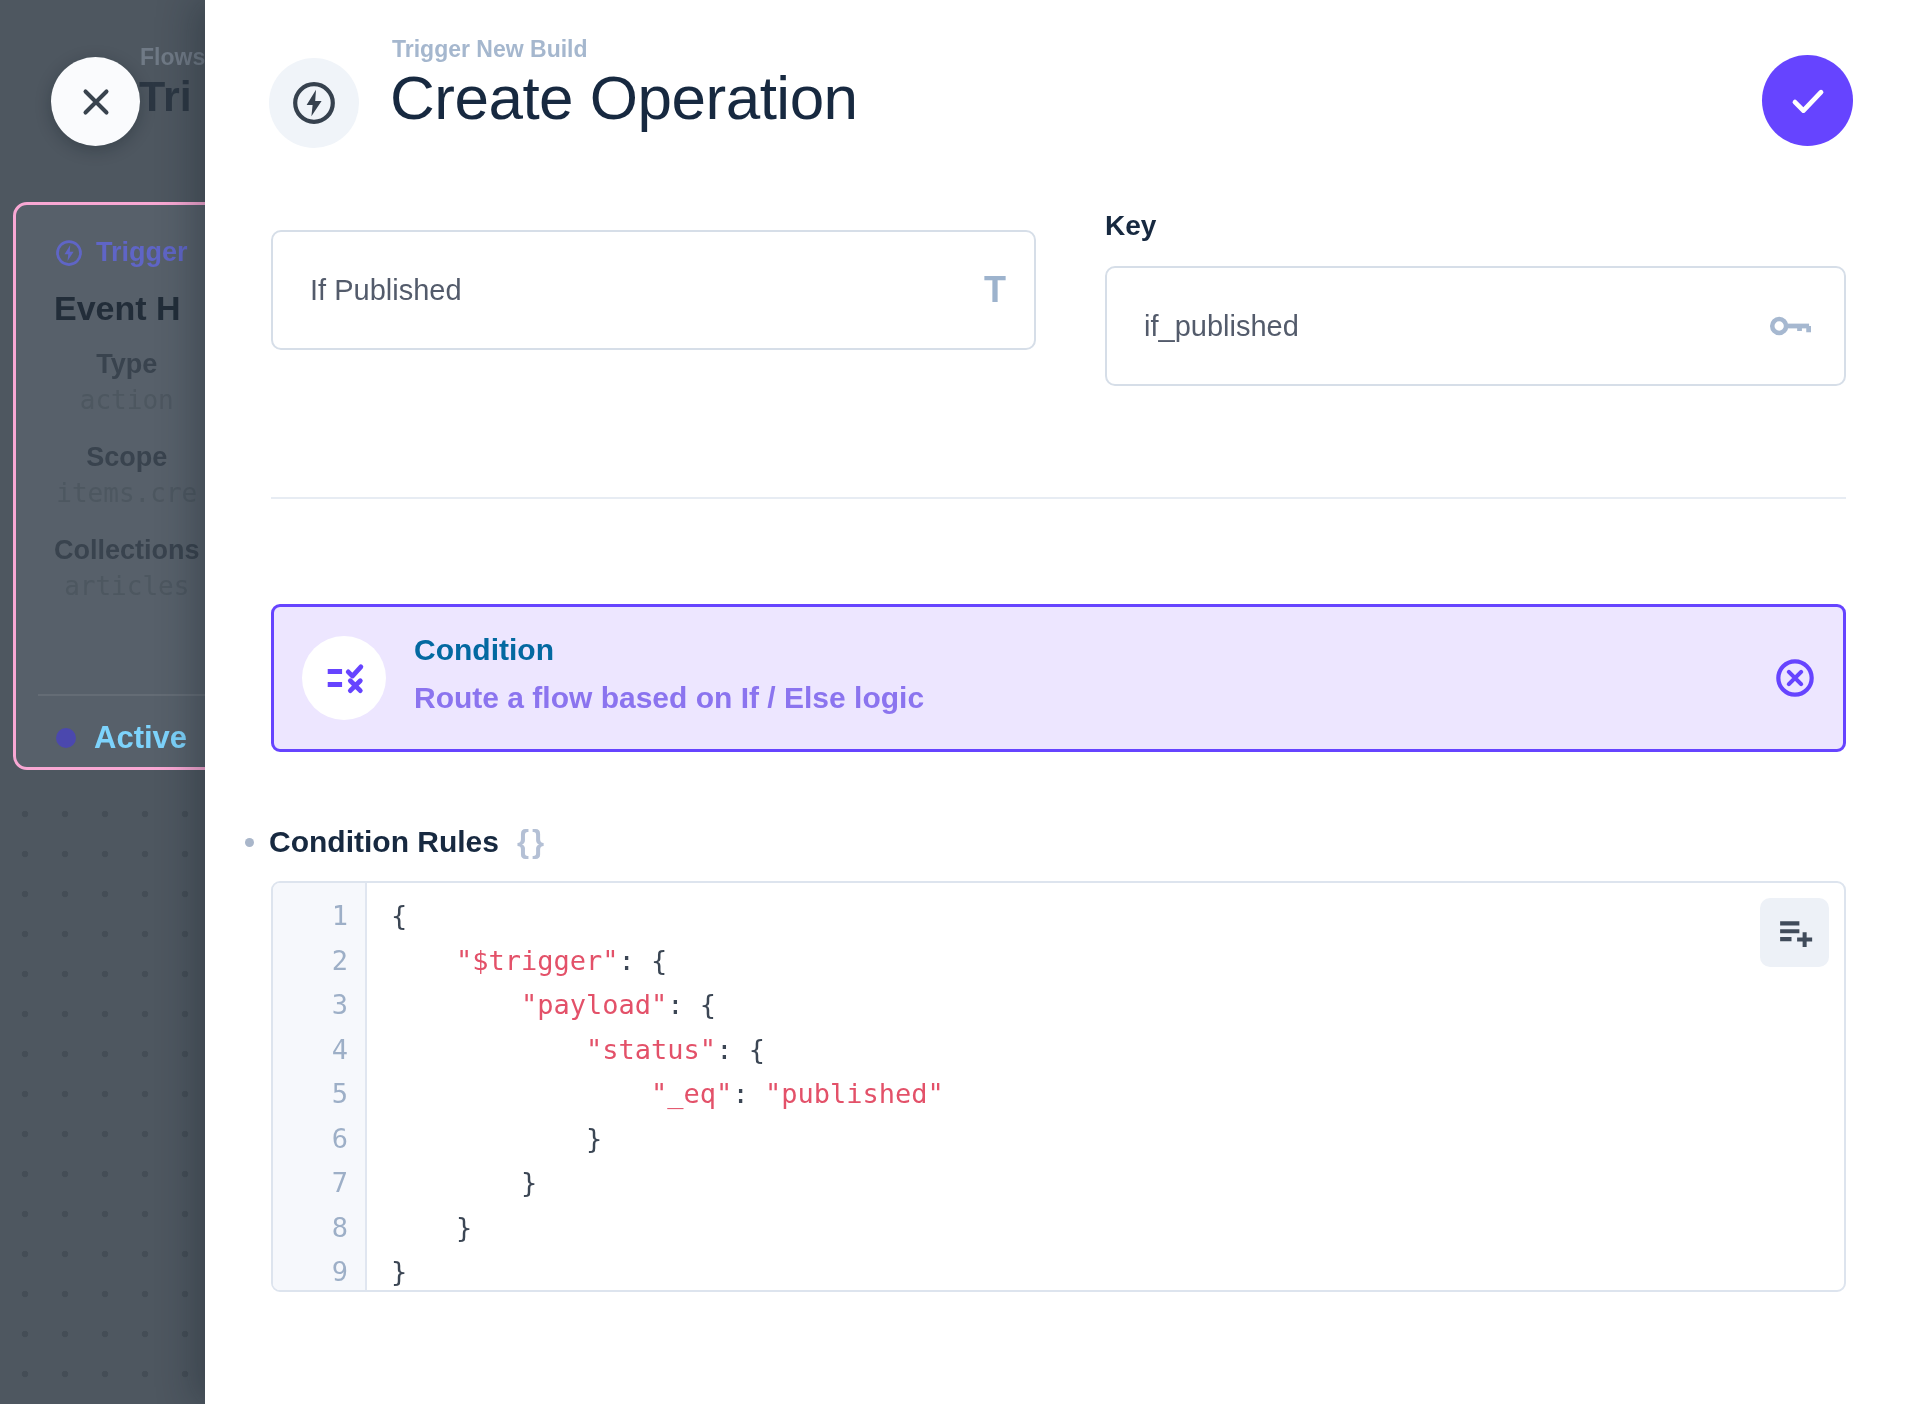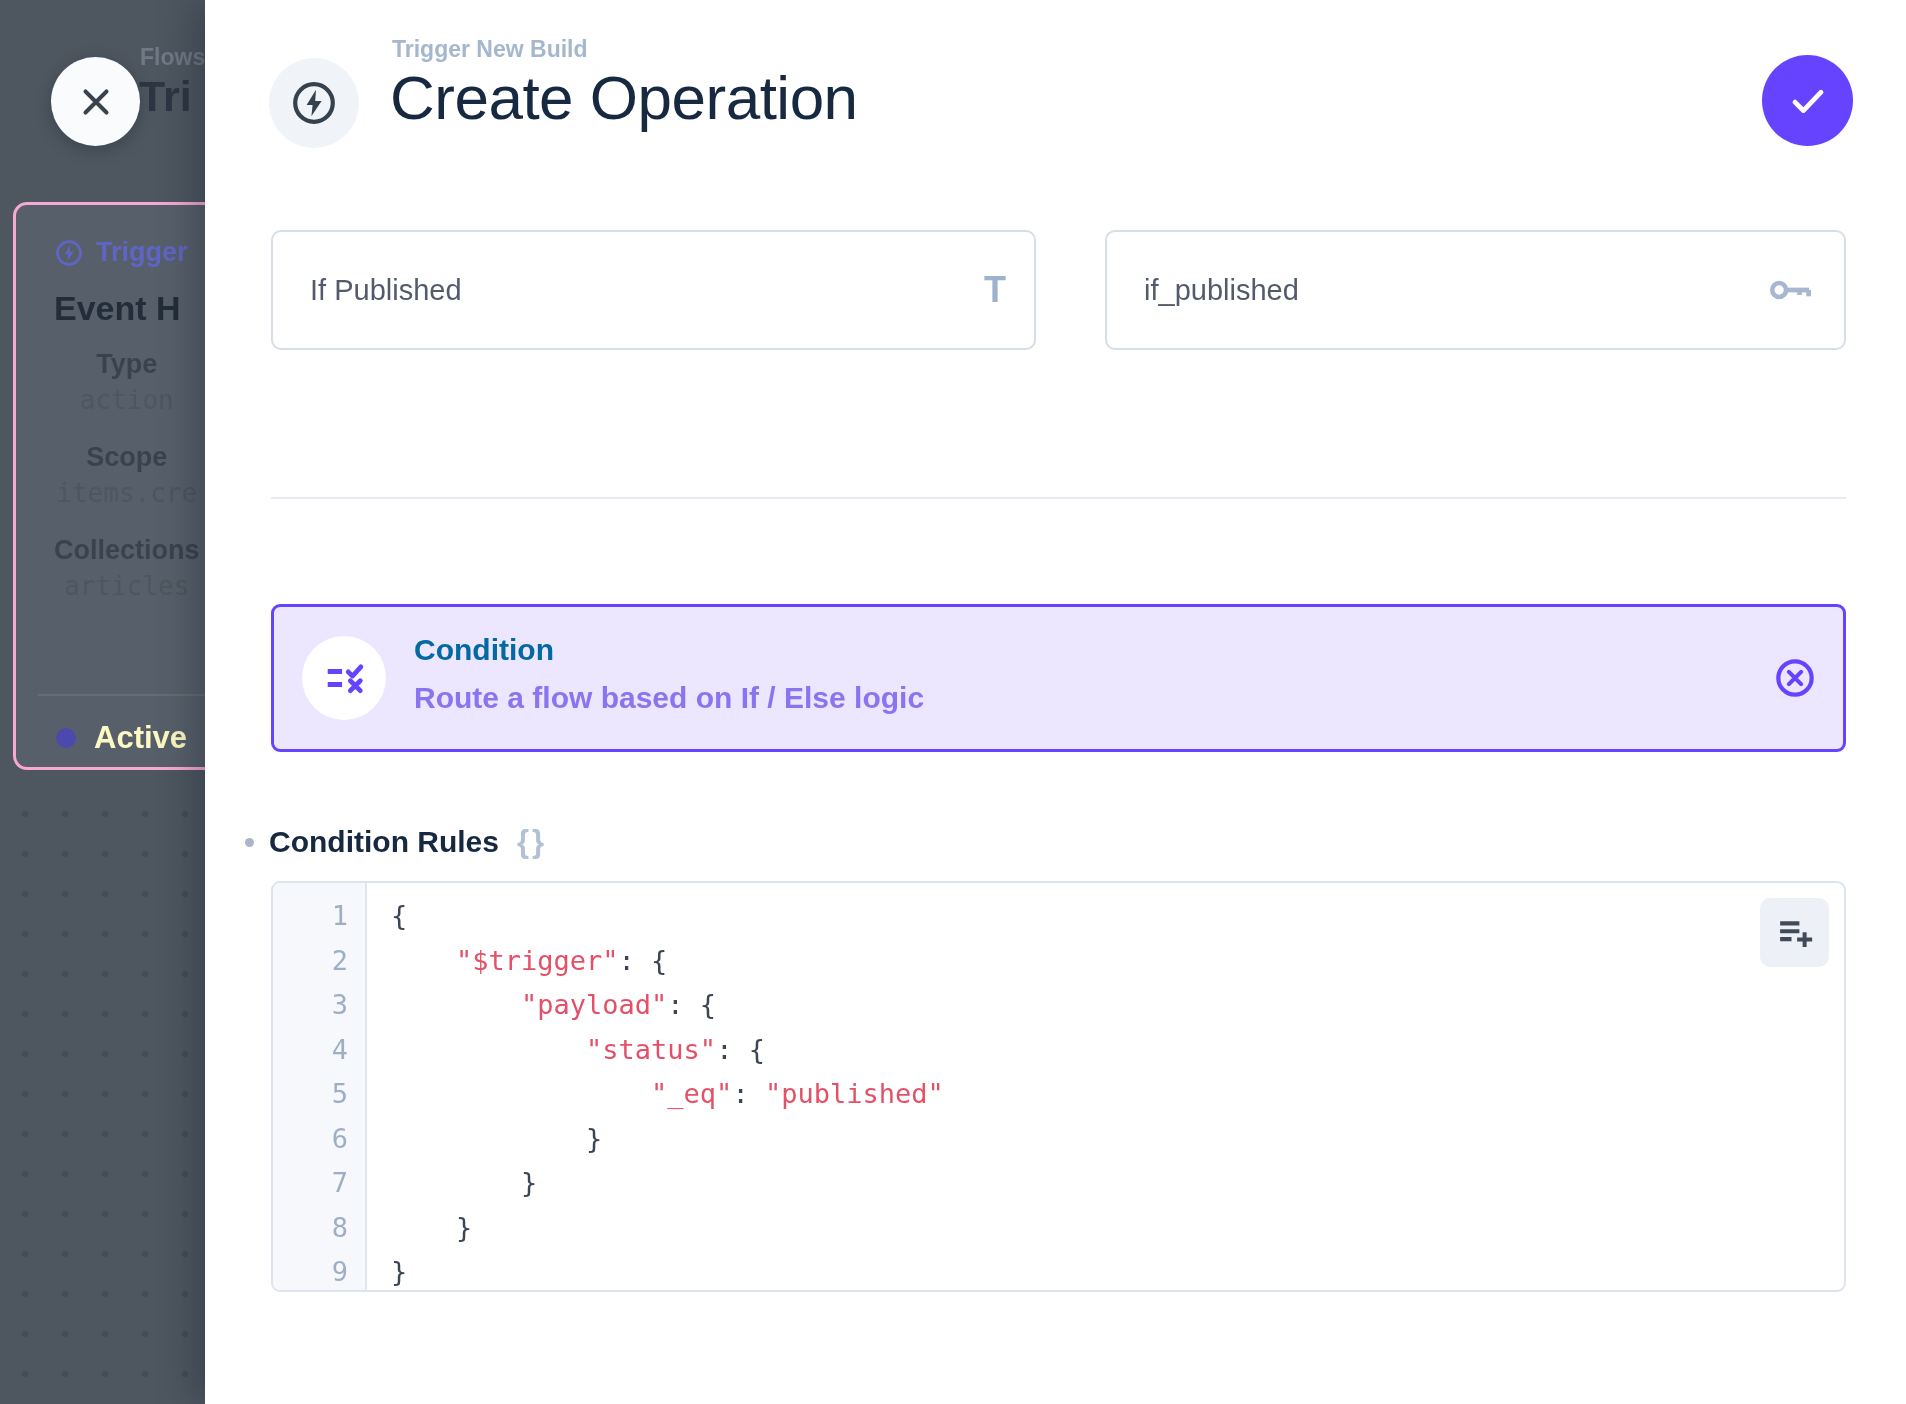--- a/index.html
+++ b/index.html
@@ -27,21 +27,21 @@
   .pc-fields { position:absolute; left:38px; top:142px; }
   .pc-field { margin-bottom:23px; }
   .pc-label { font-size:27px; font-weight:700; color:#39434E; line-height:34px; }
   .pc-value { font-family:"DejaVu Sans Mono", monospace; font-size:26px;
     color:#4D5760; line-height:33px; margin-top:3px; white-space:nowrap; }
   .pc-divider { position:absolute; left:22px; right:-3px; top:489px; height:2px;
     background:rgba(255,255,255,0.08); }
   .pc-status { position:absolute; left:40px; top:515px; display:flex;
     align-items:center; gap:18px; white-space:nowrap; }
   .pc-status-dot { width:20px; height:20px; border-radius:50%; background:#4B48AE; }
-  .pc-status-label { font-size:31px; font-weight:600; color:#fef9c3; }
+  .pc-status-label { font-size:31px; font-weight:600; color:#7dd3fc; }
   .close-btn { position:absolute; left:51px; top:57px; width:89px; height:89px;
     border-radius:50%; background:#FAFBFD; display:flex; align-items:center;
     justify-content:center; box-shadow:0 4px 16px rgba(10,20,30,0.28); cursor:pointer; }
   
   .drawer { position:absolute; left:205px; top:0; width:1701px; height:1404px;
     background:#fff; box-shadow:-12px 0 34px rgba(15,25,35,0.30);padding-left:8px; }
   .hdr-icon { position:absolute; left:64px; top:58px; width:90px; height:90px;
     border-radius:50%; background:#F0F4F9; display:flex; align-items:center;
     justify-content:center; }
   .hdr-breadcrumb { position:absolute; left:187px; top:36px; font-size:23px;
@@ -171,20 +171,21 @@
     </div>
 
     <div class="field field-name">
       <div class="fld-input">
         <span class="fld-value">If Published</span>
         <span class="fld-suffix t-glyph">T</span>
       </div>
     </div>
 
     <div class="field field-key">
+      <div class="fld-label">Key</div>
       <div class="fld-input">
         <span class="fld-value">if_published</span>
         <span class="fld-suffix">
           <svg width="52" height="52" viewBox="0 0 24 24" fill="none">
             <circle cx="7" cy="12" r="3.2" stroke="#A6B8D0" stroke-width="2.1"></circle>
             <path d="M10.4 12 H20.8" stroke="#A6B8D0" stroke-width="2.2"></path>
             <path d="M20.6 12 v2.9" stroke="#A6B8D0" stroke-width="2.2"></path>
             <path d="M16.4 12 v2.3" stroke="#A6B8D0" stroke-width="2.2"></path>
           </svg>
         </span>

